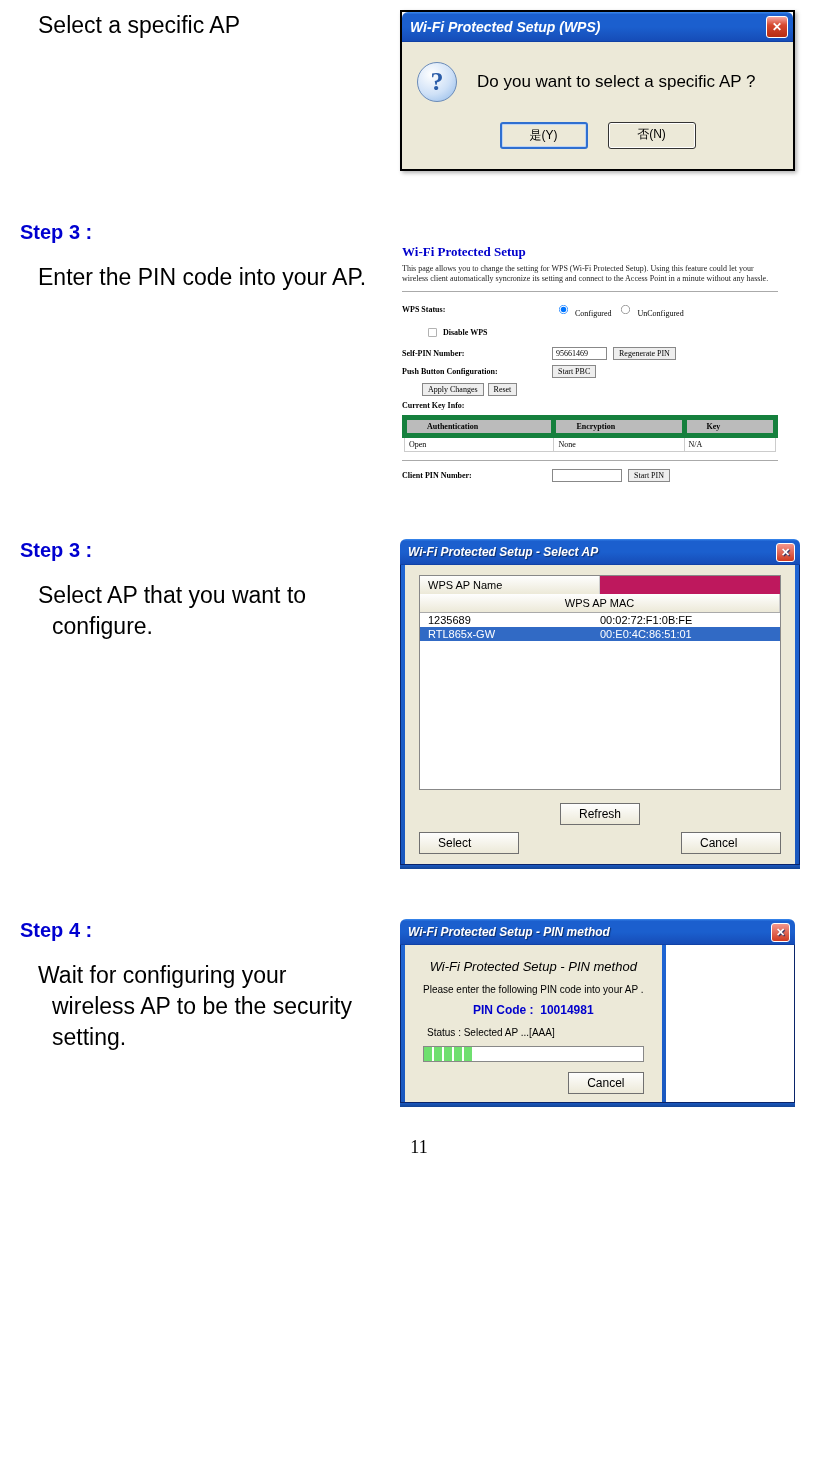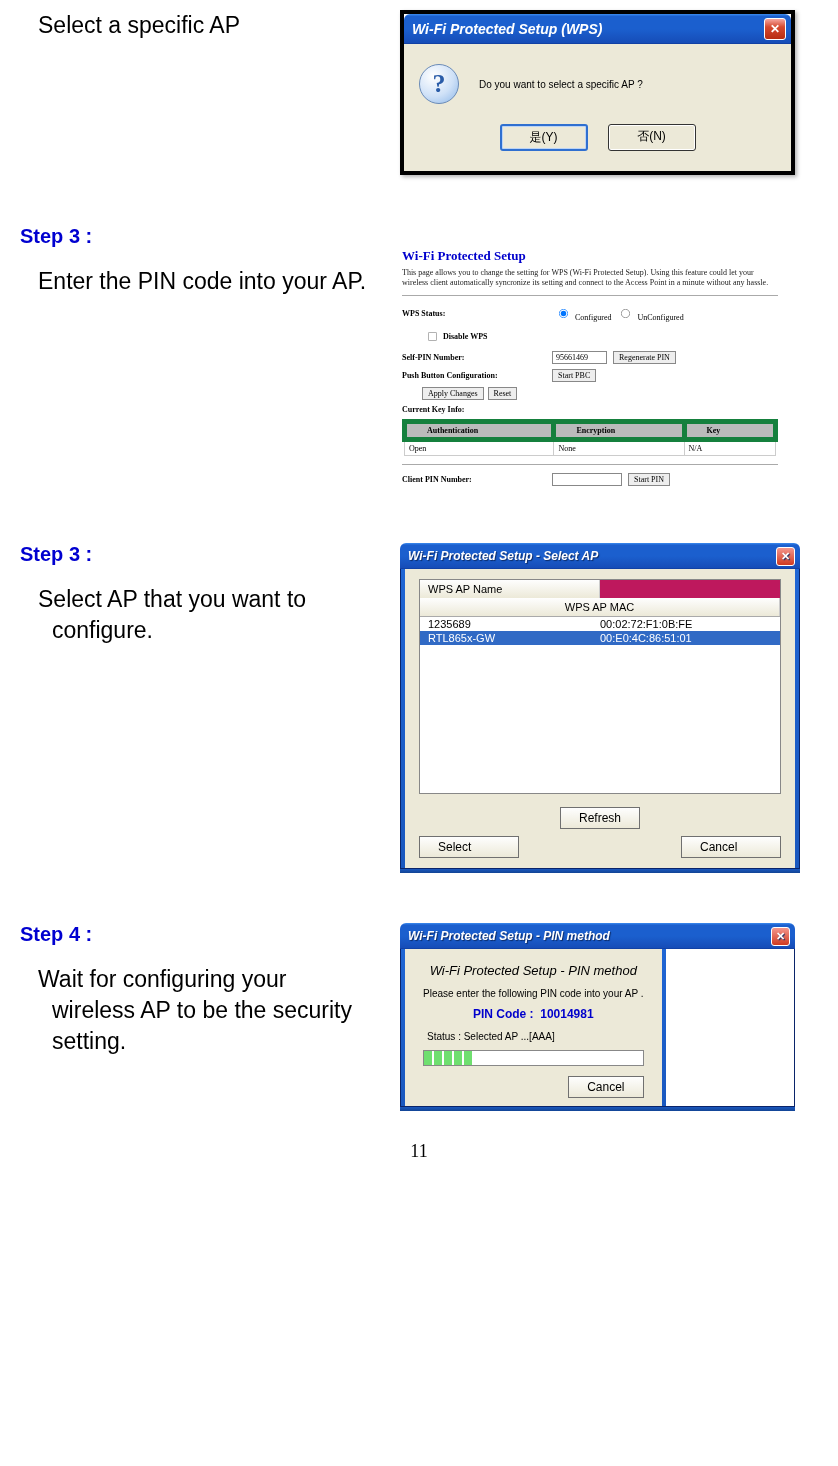--- a/index.html
+++ b/index.html
@@ -40,21 +40,21 @@
   }
   .page-number {
     text-align: center;
     font-family: "Times New Roman", serif;
     font-size: 18px;
     margin-top: 30px;
   }
 
   
   .xp-dialog {
-    border: 4px solid #000000;
+    border: 2px solid #000000;
     width: 395px;
     font-family: Tahoma, sans-serif;
     box-shadow: 2px 2px 4px rgba(0,0,0,0.3);
   }
   .xp-titlebar {
     background: linear-gradient(to bottom, #3c8cf0 0%, #1b5fce 8%, #1b5fce 50%, #164db8 95%, #0e3a9a 100%);
     color: #fff;
     padding: 5px 5px 5px 8px;
     font-weight: bold;
     font-size: 14px;
@@ -95,21 +95,21 @@
     background: radial-gradient(circle at 35% 30%, #fff, #cfe1f7 55%, #8bb6e8);
     border: 1px solid #6a8bb8;
     display:flex; align-items:center; justify-content:center;
     font-family: Georgia, serif;
     font-size: 26px;
     font-weight: bold;
     color: #2a5ca8;
     font-style: normal;
     flex-shrink:0;
   }
-  .confirm-text { font-size: 10px; }
+  .confirm-text { font-size: 17px; }
   .confirm-buttons {
     display: flex;
     justify-content: center;
     gap: 20px;
     padding-bottom: 5px;
   }
   .xp-btn {
     min-width: 88px;
     padding: 3px 10px;
     background: #ece9d8;

